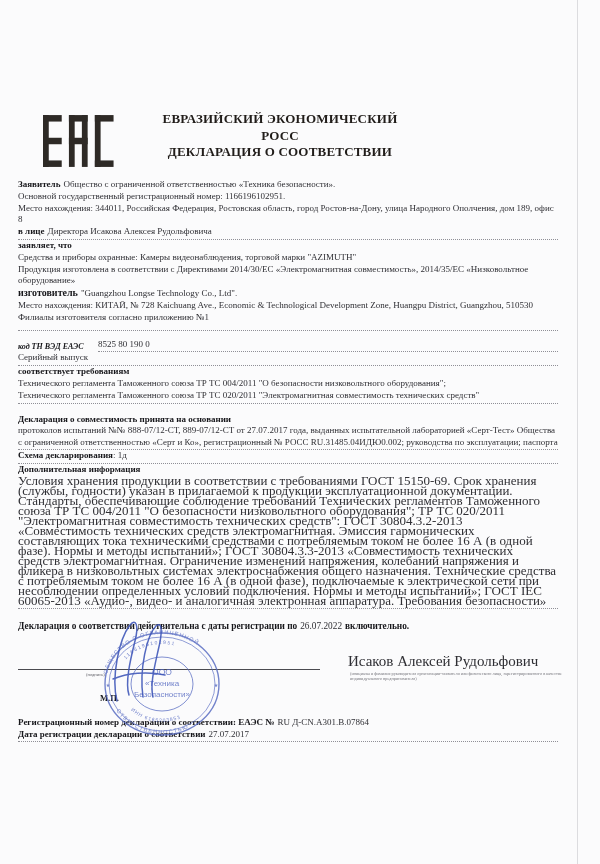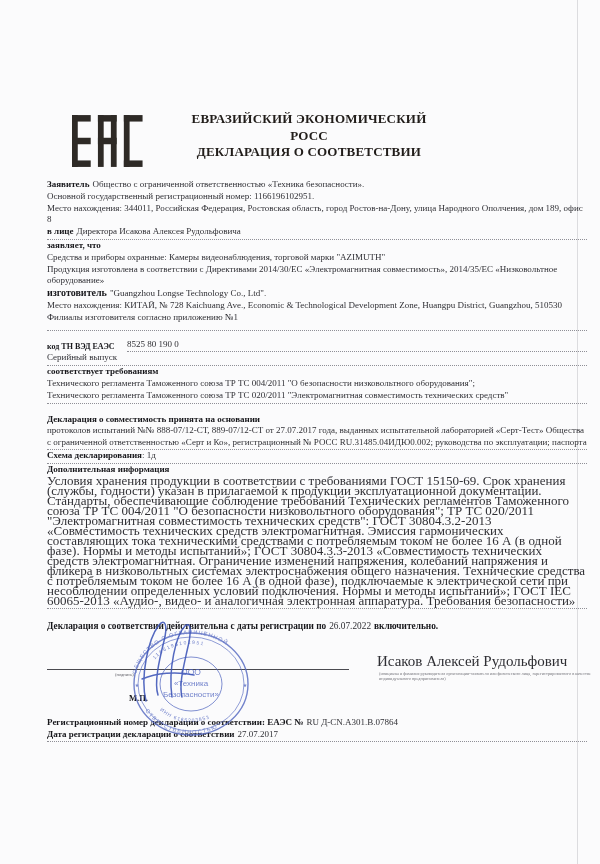--- a/index.html
+++ b/index.html
@@ -2,35 +2,35 @@
 <html><head>
 <meta charset="utf-8">
 <style>
   html,body{margin:0;padding:0;background:#e8e8ea;}
   .page{
     position:relative;width:600px;height:864px;margin:0 auto;
     background:#fbfbfc;overflow:hidden;
     font-family:"Liberation Serif",serif;color:#2f2f34;
   }
   .edge-line{position:absolute;top:0;right:22px;width:1px;height:100%;background:#dcdcdf;}
-  .content{position:absolute;left:47px;top:0;width:540px;}
+  .content{position:absolute;left:18px;top:0;width:540px;}
   
   .header{display:flex;margin-top:110px;align-items:flex-start;}
   .eac{width:72px;height:62px;margin-left:25px;flex:0 0 auto;}
   .title{width:306px;margin-left:12px;text-align:center;font-weight:bold;
          font-size:13px;line-height:16.5px;color:#211d1a;letter-spacing:.2px;padding-top:1px;}
   
   p{margin:0;font-size:9px;line-height:11.8px;}
   .b{font-weight:bold;color:#17171b;}
   .sp{margin-right:3px;}
   .dotted{border-bottom:1px dotted #8f8f96;padding-bottom:1px;}
   .dotted-sep{border-bottom:1px dotted #8f8f96;height:3px;margin-top:3px;}
   .sec-applicant{margin-top:7px;}
   .row{display:flex;align-items:flex-end;margin-top:8px;}
-  .lbl-sc{font-weight:bold;font-size:8px;color:#17171b;width:80px;flex:0 0 auto;line-height:11.8px;}
+  .lbl-sc{font-weight:bold;font-size:8px;color:#17171b;width:80px;flex:0 0 auto;line-height:11.8px;font-style:italic;}
   .fill{flex:1;border-bottom:1px dotted #8f8f96;font-size:9px;line-height:11.8px;padding-bottom:1px;}
   .sec-basis{margin-top:10px;}
   .protocols{border-bottom:1px dotted #8f8f96;line-height:11.5px;padding-bottom:1px;}
   .addinfo{font-size:13px;line-height:10px;border-bottom:1px dotted #8f8f96;padding-bottom:2px;}
   .validity{margin-top:12px;font-size:9.3px;}
   
   .sig-area{position:relative;height:74px;margin-top:8px;}
   .sig-line{position:absolute;left:0;top:28px;width:302px;border-bottom:1px solid #4a4a50;}
   .sig-caption{position:absolute;left:68px;top:31px;font-size:4.5px;color:#5f5f66;}
   .mp{position:absolute;left:82px;top:52px;font-weight:bold;font-size:8.5px;color:#17171b;}

